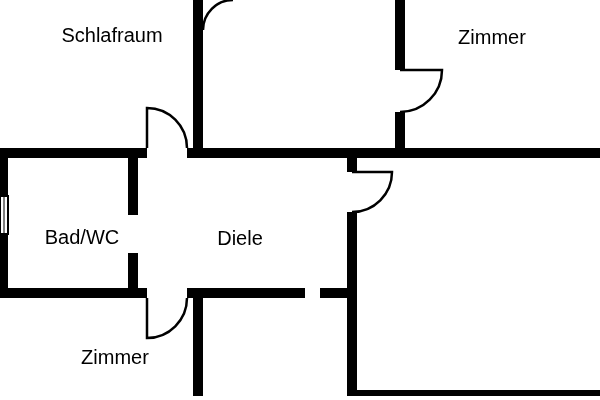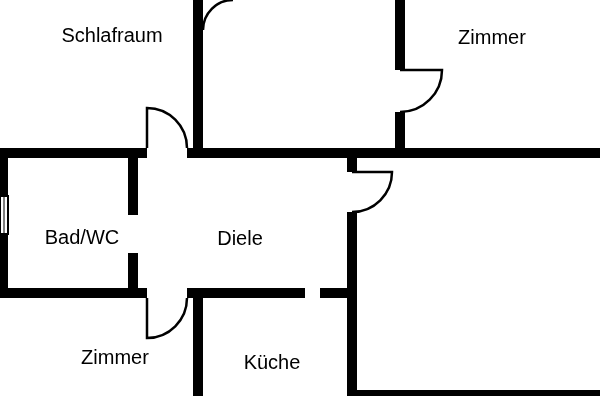--- a/index.html
+++ b/index.html
@@ -80,15 +80,14 @@
       <rect x="0" y="196" width="8" height="38" fill="#ffffff" stroke="#000000" stroke-width="2"></rect>
       <line x1="4" y1="196" x2="4" y2="234" stroke="#000000" stroke-width="1"></line>
     </g>
   </svg>
 
   <div class="room-label" style="left:112px; top:35px">Schlafraum</div>
   <div class="room-label" style="left:492px; top:37px">Zimmer</div>
   <div class="room-label" style="left:82px; top:237px">Bad/WC</div>
   <div class="room-label" style="left:240px; top:238px">Diele</div>
   <div class="room-label" style="left:115px; top:357px">Zimmer</div>
-  <div class="room-label" style="left:272px; top:362px">Küche</div>
 
 </div>
 
 </body></html>

